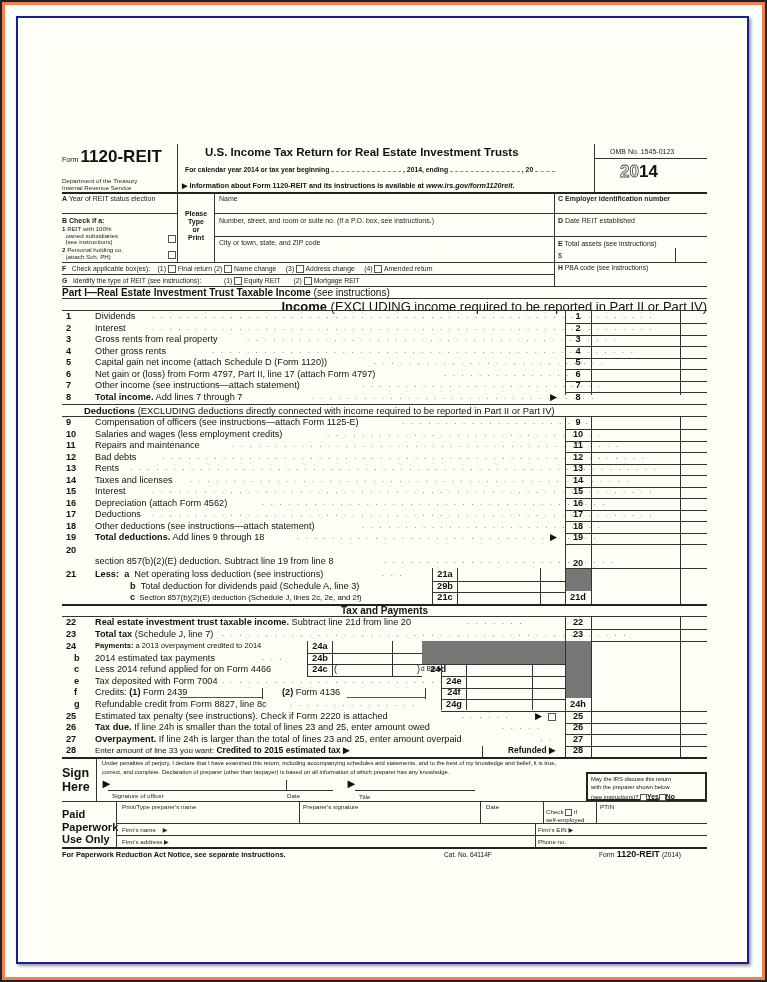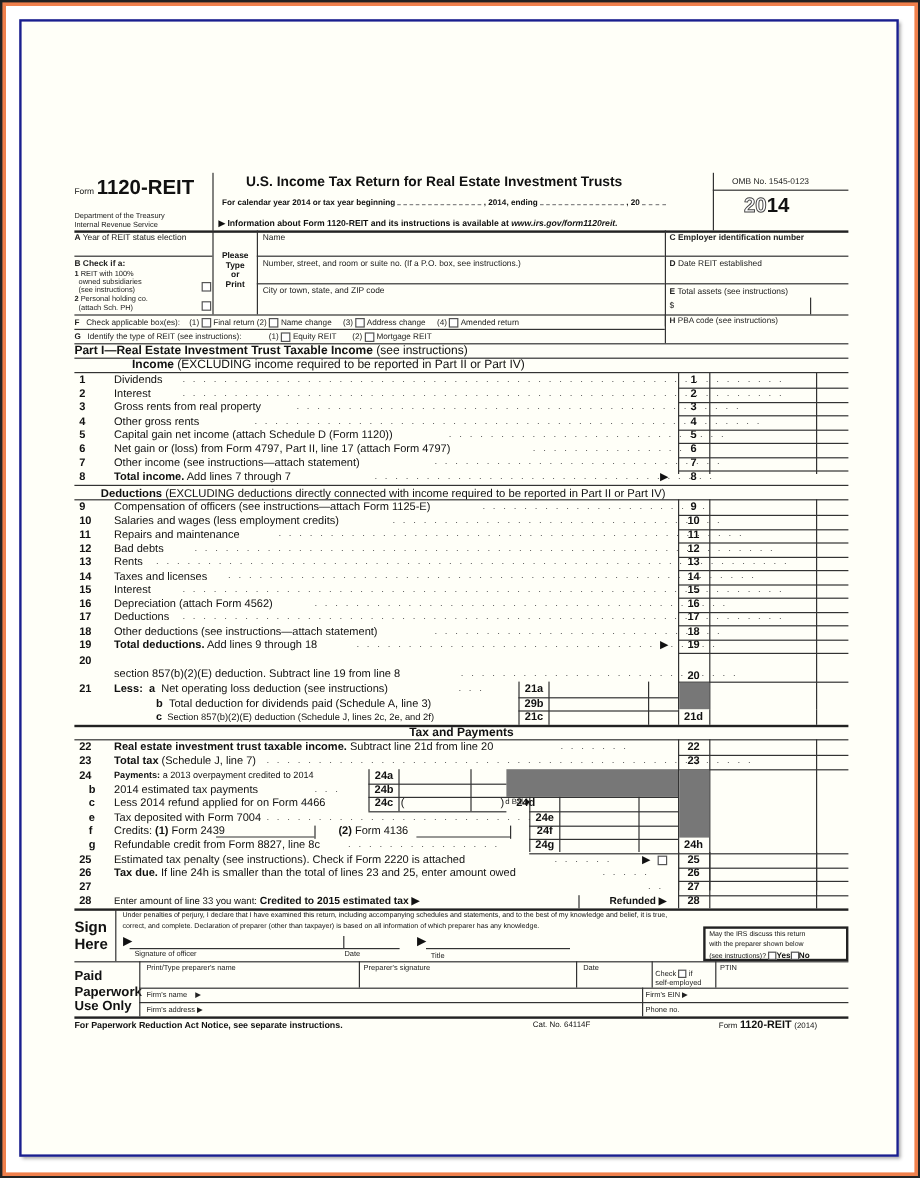--- a/index.html
+++ b/index.html
@@ -124,21 +124,21 @@
   </div>
   <div class="vline" style="left:492px;top:118px;height:24px"></div>
   <div class="abs tiny" style="left:496px;top:121px;white-space:nowrap;font-size:6.8px"><b>H</b> <span>PBA code (see instructions)</span></div>
   <div class="abs" style="left:494px;top:129px;width:150px;height:12px"></div>
   <div class="hline" style="left:0;top:142px;width:645px"></div>
 
   <div class="abs" style="left:0;top:144px;font-size:10px;white-space:nowrap">
     <b>Part I—Real Estate Investment Trust Taxable Income</b><span> (see instructions)</span>
   </div>
   <div class="hline" style="left:0;top:154px;width:645px"></div>
-  <div class="abs" style="left:0;top:156px;width:645px;text-align:left;font-size:10px;white-space:nowrap;padding-left:48px">
+  <div class="abs" style="left:0;top:156px;width:645px;text-align:right;font-size:13px;white-space:nowrap;padding-left:48px">
     <b>Income</b><span> (EXCLUDING income required to be reported in Part II or Part IV)</span>
   </div>
   <div class="hline" style="left:0;top:166px;width:645px"></div>
 
   <div class="vline" style="left:503px;top:166px;height:85px"></div>
   <div class="vline" style="left:529px;top:166px;height:85px"></div>
   <div class="vline" style="left:618px;top:166px;height:85px"></div>
 
   <div id="income-lines">
     <div class="row" style="top:168px">
@@ -452,20 +452,21 @@
     </div>
   <div class="row" style="top:579px">
       <span class="num">26</span>
       <span class="lbl"><b>Tax due.</b><span> If line 24h is smaller than the total of lines 23 and 25, enter amount owed</span></span>
       <span class="dots" style="left:440px">.....</span>
       <span class="box">26</span>
       <span class="abs" style="left:530px;width:87px;height:11px"></span>
     </div>
   <div class="row" style="top:590.5px">
       <span class="num">27</span>
+      <span class="lbl"><b>Overpayment.</b><span> If line 24h is larger than the total of lines 23 and 25, enter amount overpaid</span></span>
       <span class="dots" style="left:478px">..</span>
       <span class="box">27</span>
       <span class="abs" style="left:530px;width:87px;height:11px"></span>
     </div>
   <div class="row" style="top:602px">
       <span class="num">28</span>
       <span class="lbl" style="font-size:8px"><span>Enter amount of line 33 you want: </span><b style="font-size:8.6px">Credited to 2015 estimated tax ▶</b></span>
       <span class="abs" style="left:290px;width:130px;height:11px"></span>
       <span class="abs b" style="left:446px;font-size:8.4px">Refunded ▶</span>
       <span class="box">28</span>

